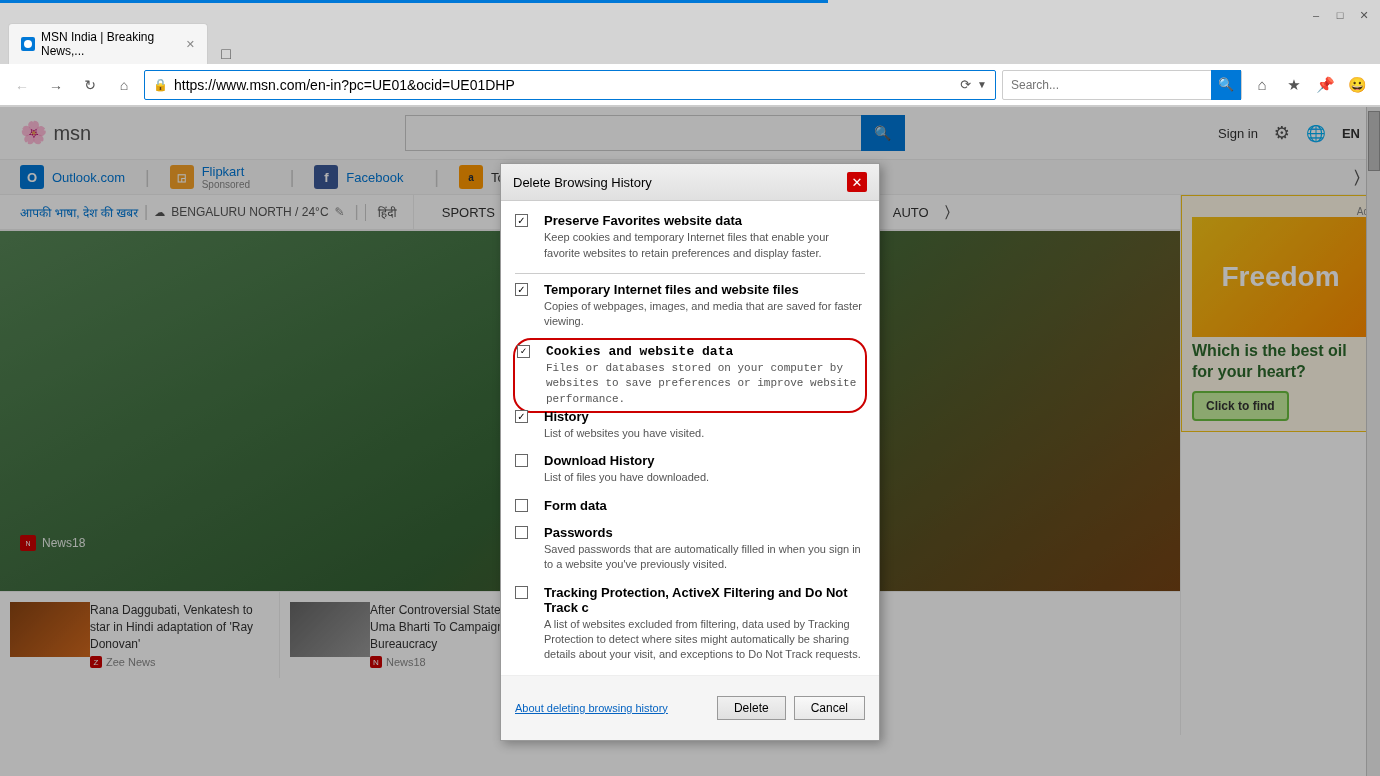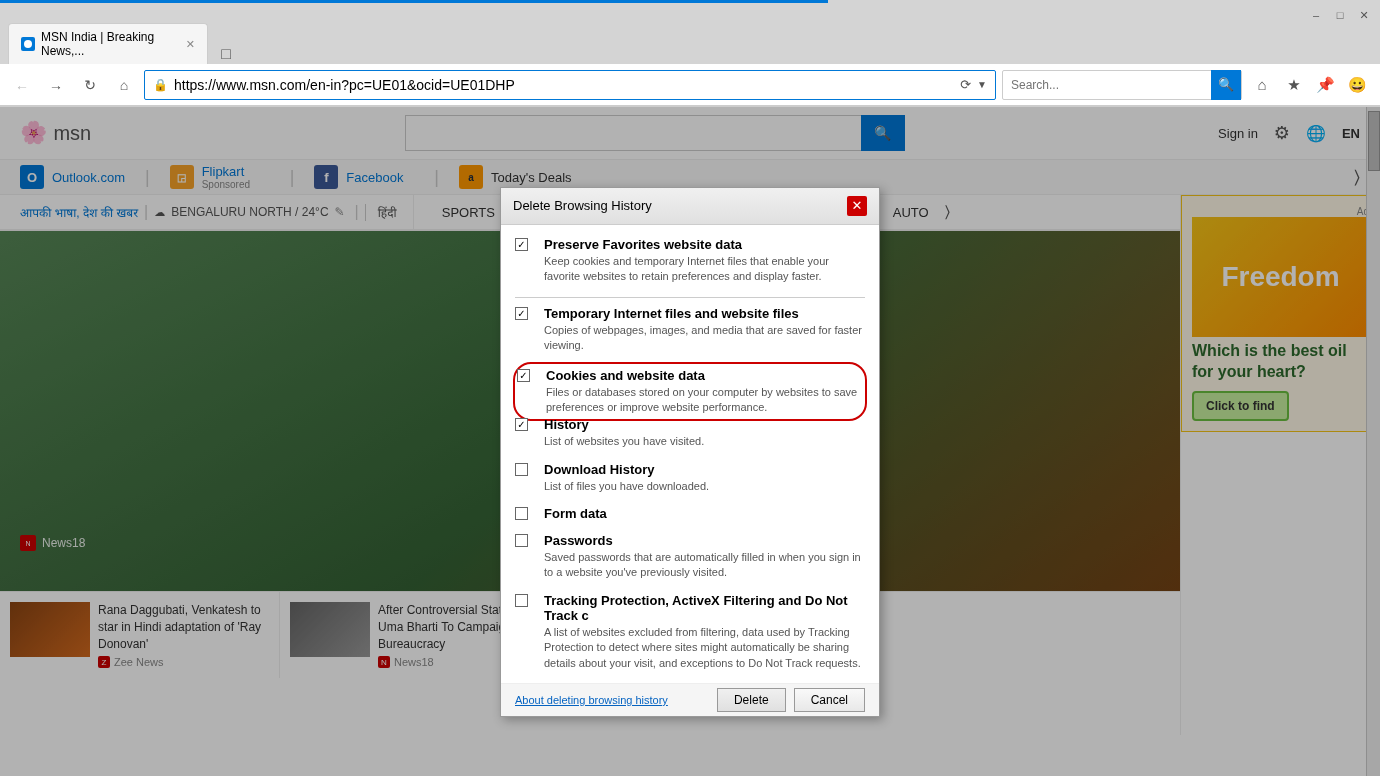--- a/index.html
+++ b/index.html
@@ -83,21 +83,21 @@
     .hero-title { font-size: 22px; font-weight: 600; color: white; text-shadow: 1px 1px 3px rgba(0,0,0,0.7); max-width: 460px; }
     .hero-source { display: flex; align-items: center; gap: 6px; margin-top: 8px; }
     .source-logo { width: 16px; height: 16px; background: #cc0000; border-radius: 2px; display: flex; align-items: center; justify-content: center; }
     .source-name { font-size: 12px; color: rgba(255,255,255,0.9); }
     .hero-dots { position: absolute; bottom: 10px; left: 50%; transform: translateX(-50%); display: flex; gap: 4px; }
     .dot { width: 6px; height: 6px; border-radius: 50%; background: rgba(255,255,255,0.5); }
     .dot.active { background: white; }
 
     
     .news-strip { display: flex; gap: 0; border-top: 1px solid #eee; }
-    .news-thumb { width: 280px; padding: 10px; display: flex; gap: 8px; border-right: 1px solid #eee; cursor: pointer; }
+    .news-thumb { width: 280px; padding: 10px; display: flex; border-right: 1px solid #eee; cursor: pointer; }
     .news-img { width: 80px; height: 55px; background: #ccc; flex-shrink: 0; object-fit: cover; }
     .news-text { flex: 1; }
     .news-headline { font-size: 12px; color: #333; line-height: 1.4; }
     .news-src { display: flex; align-items: center; gap: 4px; margin-top: 4px; }
     .news-src-icon { width: 12px; height: 12px; border-radius: 2px; display: flex; align-items: center; justify-content: center; font-size: 8px; color: white; background: #cc0000; flex-shrink: 0; }
 
     
     .right-sidebar { width: 200px; background: #fff; border-left: 1px solid #eee; overflow: hidden; }
 
     
@@ -109,28 +109,28 @@
     .dialog-body { padding: 12px 14px; }
     .dialog-item { display: flex; gap: 16px; margin-bottom: 12px; }
     .dialog-item:last-of-type { margin-bottom: 0; }
     .checkbox-wrap { display: flex; align-items: flex-start; padding-top: 1px; }
     .checkbox { width: 13px; height: 13px; border: 1px solid #666; background: #fff; flex-shrink: 0; cursor: pointer; display: flex; align-items: center; justify-content: center; }
     .checkbox.checked::after { content: '✓'; font-size: 10px; color: #000; }
     .item-text { flex: 1; }
     .item-title { font-weight: bold; color: #000; font-size: 13px; }
     .item-desc { color: #555; font-size: 11px; line-height: 1.4; margin-top: 2px; }
     .dialog-separator { height: 1px; background: #ccc; margin: 8px 0; }
-    .dialog-footer { padding: 4px 14px; display: flex; align-items: center; justify-content: space-between; border-top: 1px solid #eee; background: #f5f5f5; }
+    .dialog-footer { padding: 20px 14px; display: flex; align-items: center; justify-content: space-between; border-top: 1px solid #eee; background: #f5f5f5; }
     .dialog-link { color: #0563c1; font-size: 11px; cursor: pointer; text-decoration: underline; }
     .dialog-buttons { display: flex; gap: 8px; }
     .dialog-btn { padding: 4px 16px; font-size: 12px; cursor: pointer; border: 1px solid #999; background: linear-gradient(to bottom, #f9f9f9, #e8e8e8); }
     .dialog-btn.primary { background: linear-gradient(to bottom, #f0f0f0, #e0e0e0); font-weight: normal; }
 
     
-    .circled-item { border: 2px solid #cc0000; border-radius: 18px; padding: 4px 2px; margin: -4px -2px; }
+    .circled-item { border: 2px solid #cc0000; border-radius: 18px; padding: 4px 2px; margin: -4px -2px; font-family: Liberation Mono, monospace; }
 
     
     .scrollbar { position: absolute; right: 0; top: 0; bottom: 0; width: 14px; background: #f0f0f0; border-left: 1px solid #ccc; }
     .scrollbar-thumb { width: 12px; margin: 0 1px; height: 60px; background: #c0c0c0; border: 1px solid #999; margin-top: 4px; }
 
     
     .loading-bar { height: 3px; background: #0078d7; width: 60%; position: absolute; top: 0; left: 0; }
 
     .news-img-1 { background: linear-gradient(135deg, #8b4513, #d2691e); }
     .news-img-2 { background: linear-gradient(135deg, #666, #999); }

